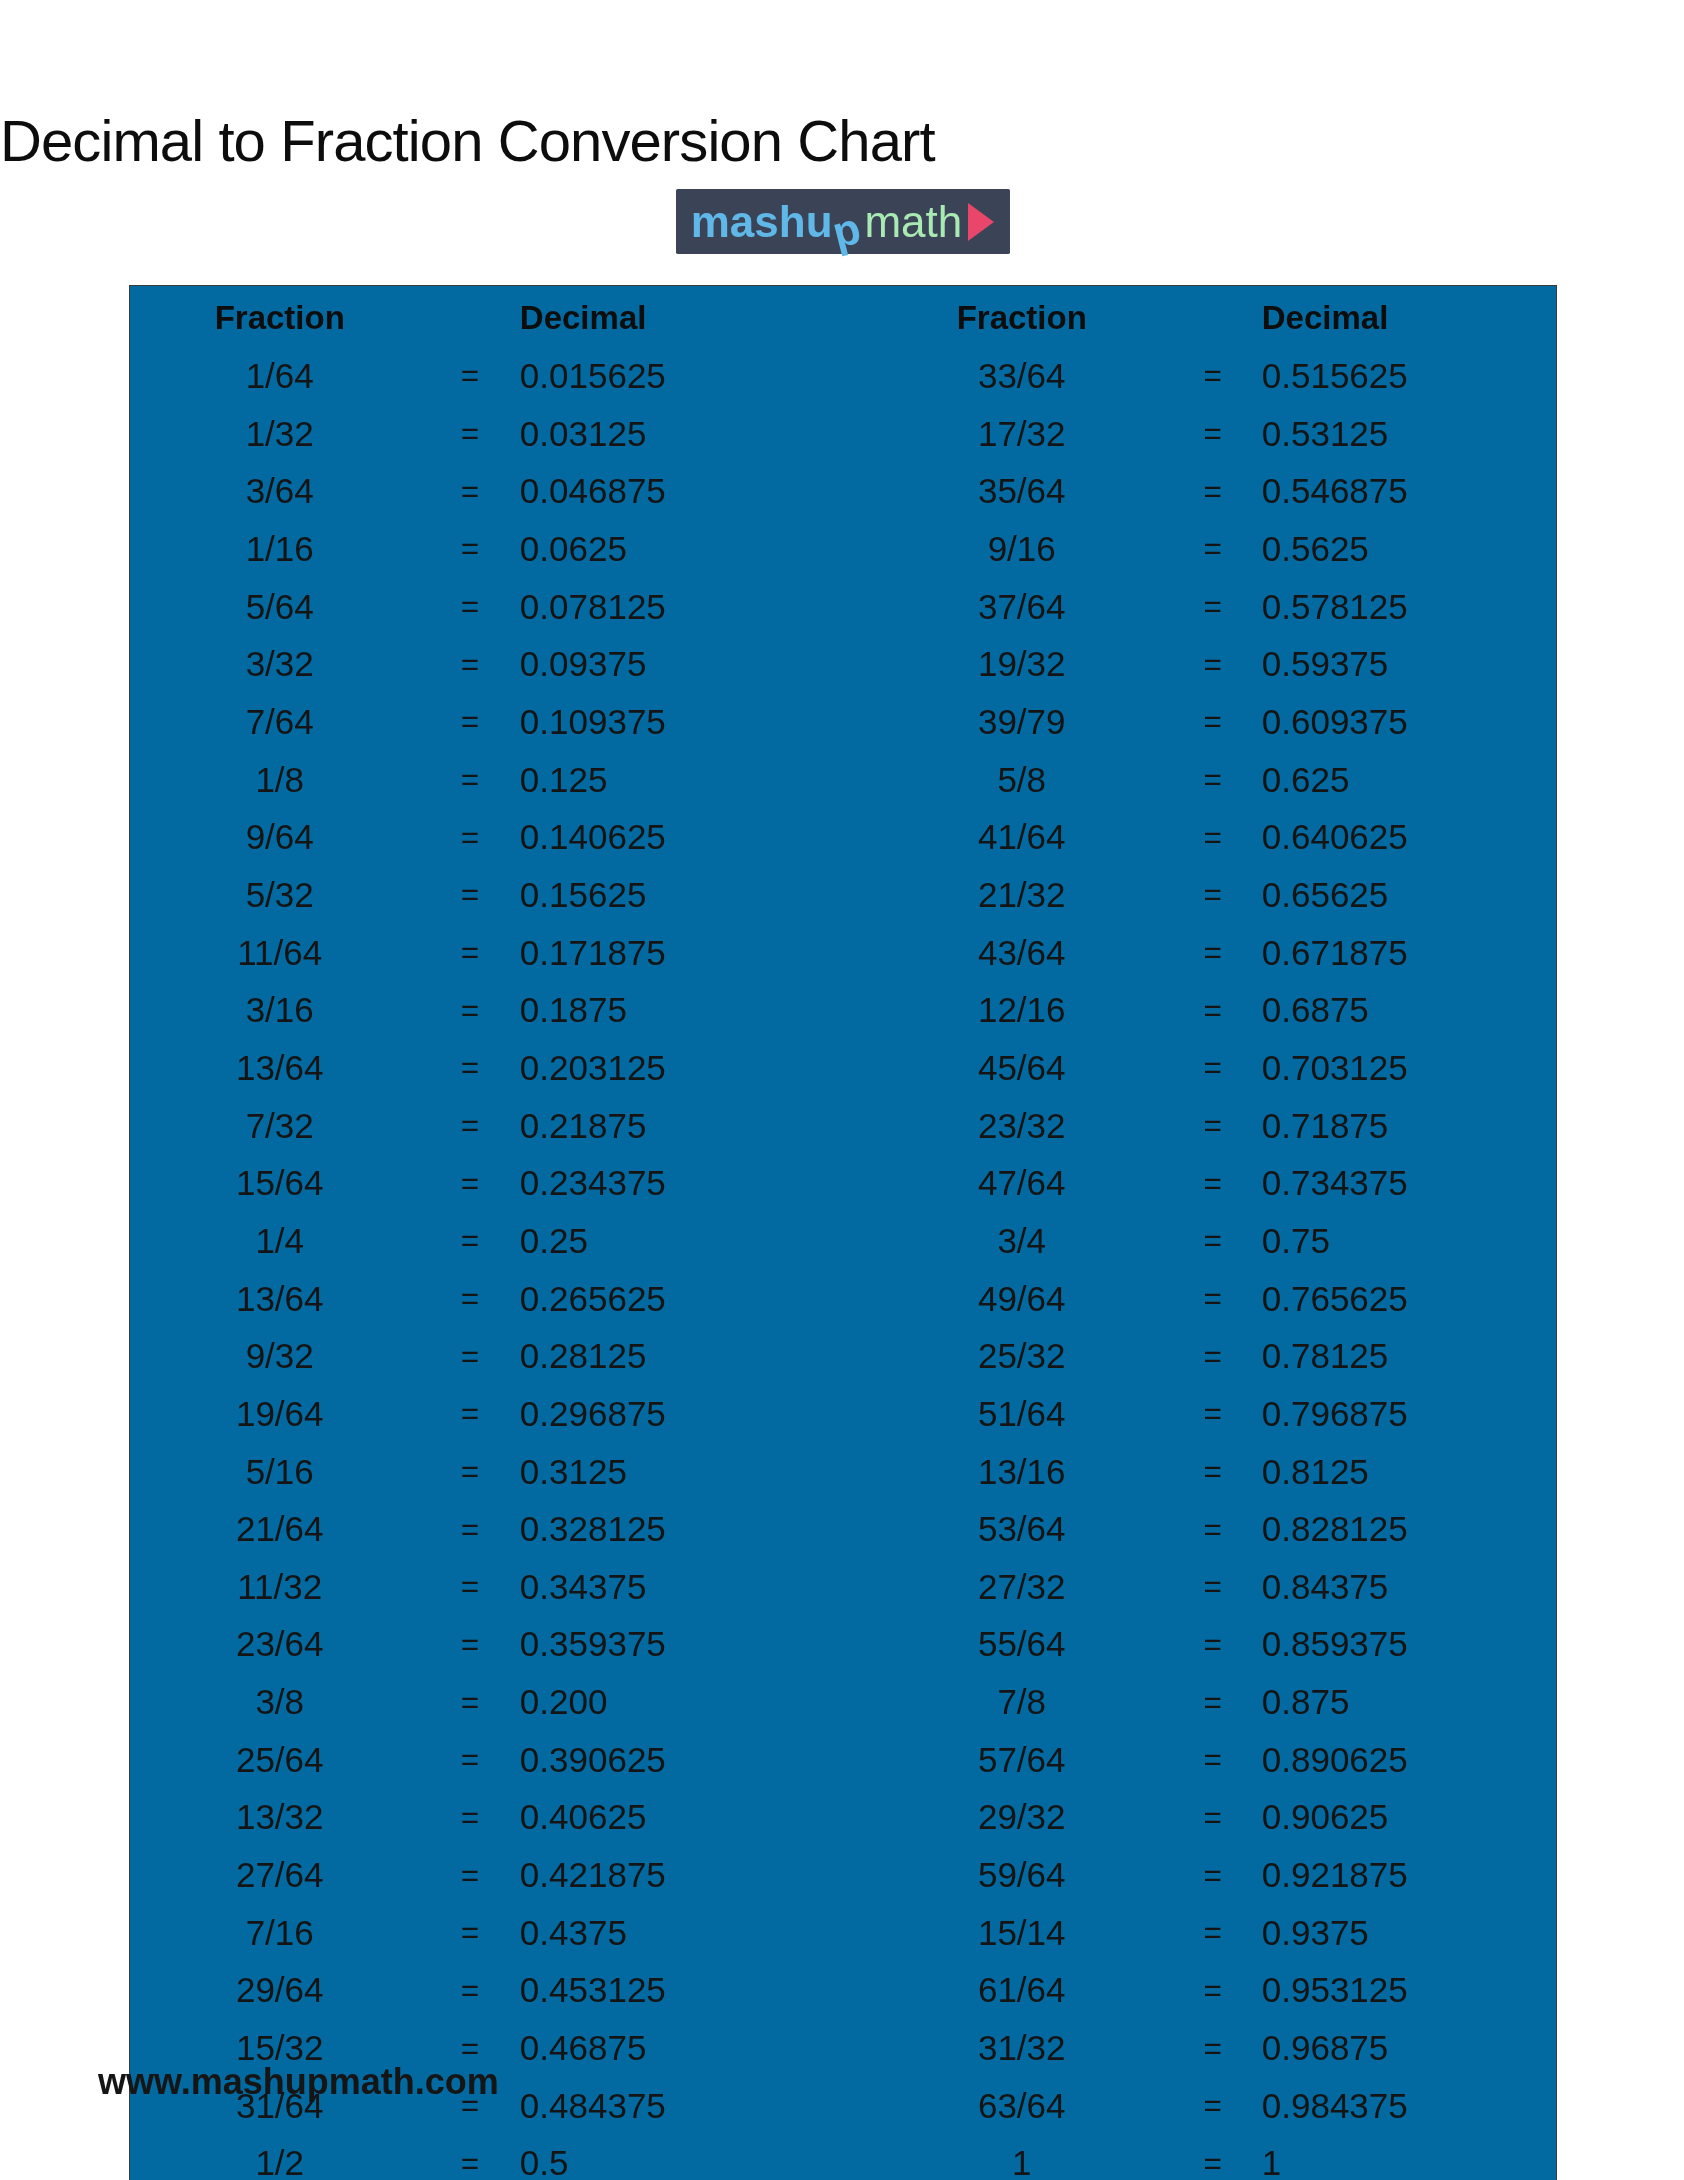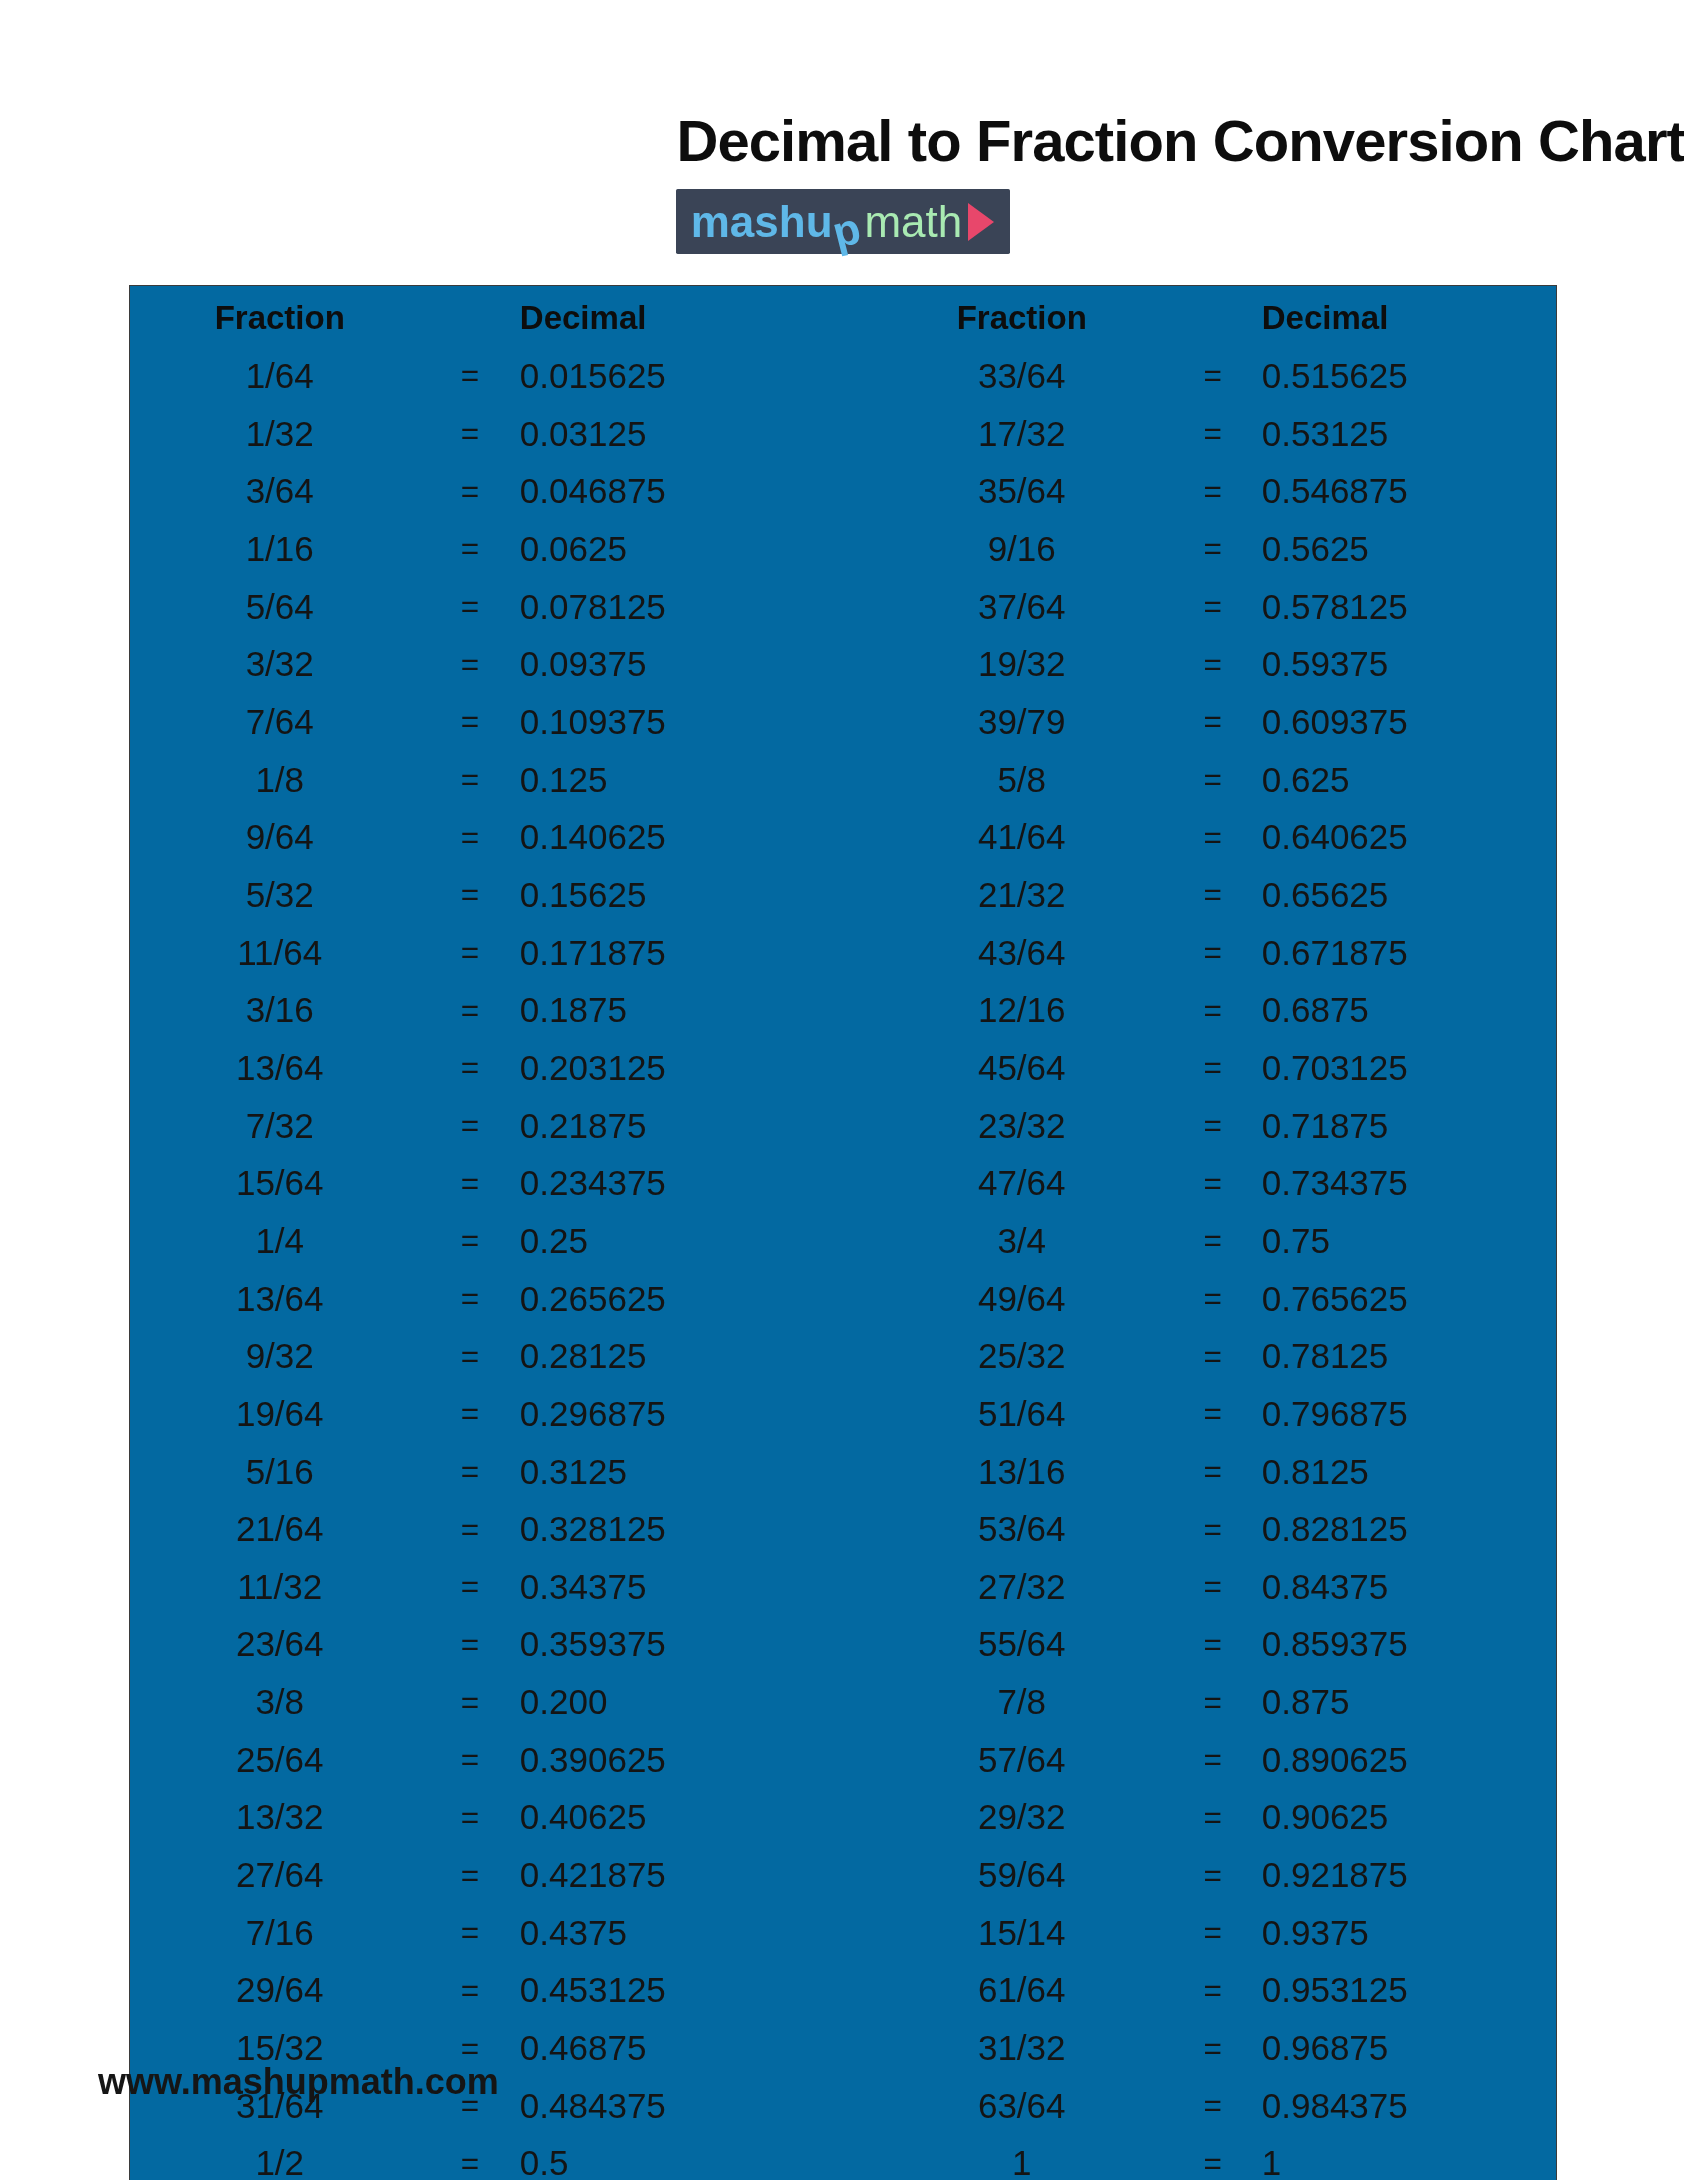--- a/index.html
+++ b/index.html
@@ -1,22 +1,22 @@
 <!DOCTYPE html>
 <html style="font-size:13.6px"><head>
 <meta charset="utf-8">
 <style>
   html,body{margin:0;padding:0;}
   body{
     width:1685px;height:2181px;position:relative;background:#ffffff;
     font-family:"Liberation Sans", sans-serif;color:#111;overflow:hidden;
   }
   .title{
-    position:absolute;top:111px;left:0;width:100%;text-align:right;
-    font-size:58px;line-height:1.05;font-weight:bold;color:#0d0d0d;letter-spacing:-0.9px;
+    position:absolute;top:111px;left:0;width:100%;text-align:left;
+    font-size:58px;line-height:1.05;font-weight:normal;color:#0d0d0d;letter-spacing:-0.9px;
   }
   .logo{
     position:absolute;top:189px;left:50%;transform:translateX(-50%);
     width:334px;height:65px;background:#3A4456;border-radius:1.7px;
     display:flex;align-items:center;justify-content:center;
   }
   .logo-mashup{color:#5FB8E8;font-weight:bold;font-size:44px;line-height:1;}
   .logo-p{display:inline-block;transform:translateY(8.5px) rotate(-14deg);}
   .logo-math{color:#A9EAB2;font-weight:normal;font-size:44px;line-height:1;margin-left:5px;}
   .logo-arrow{

